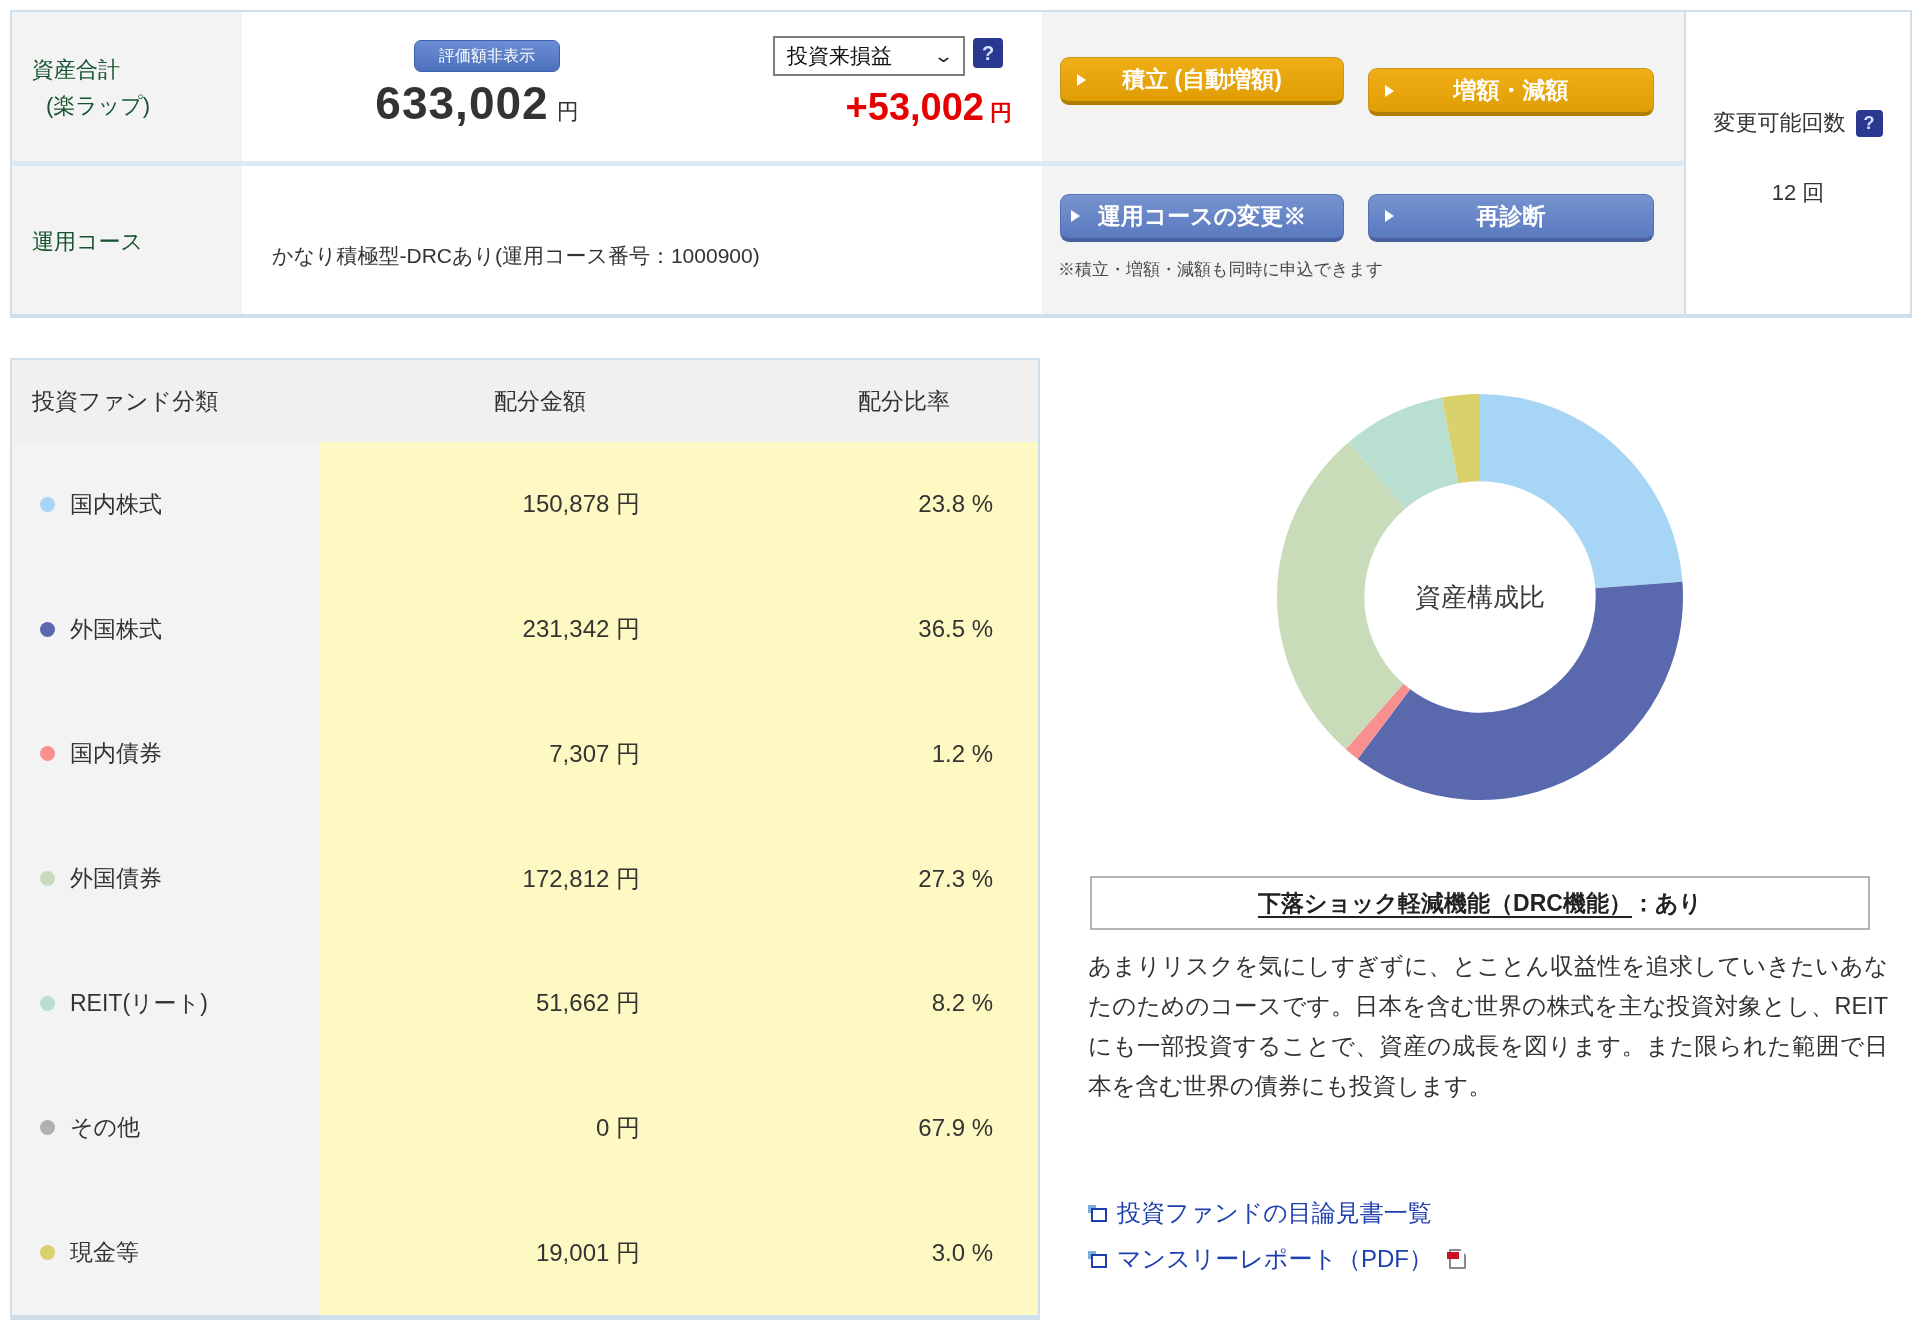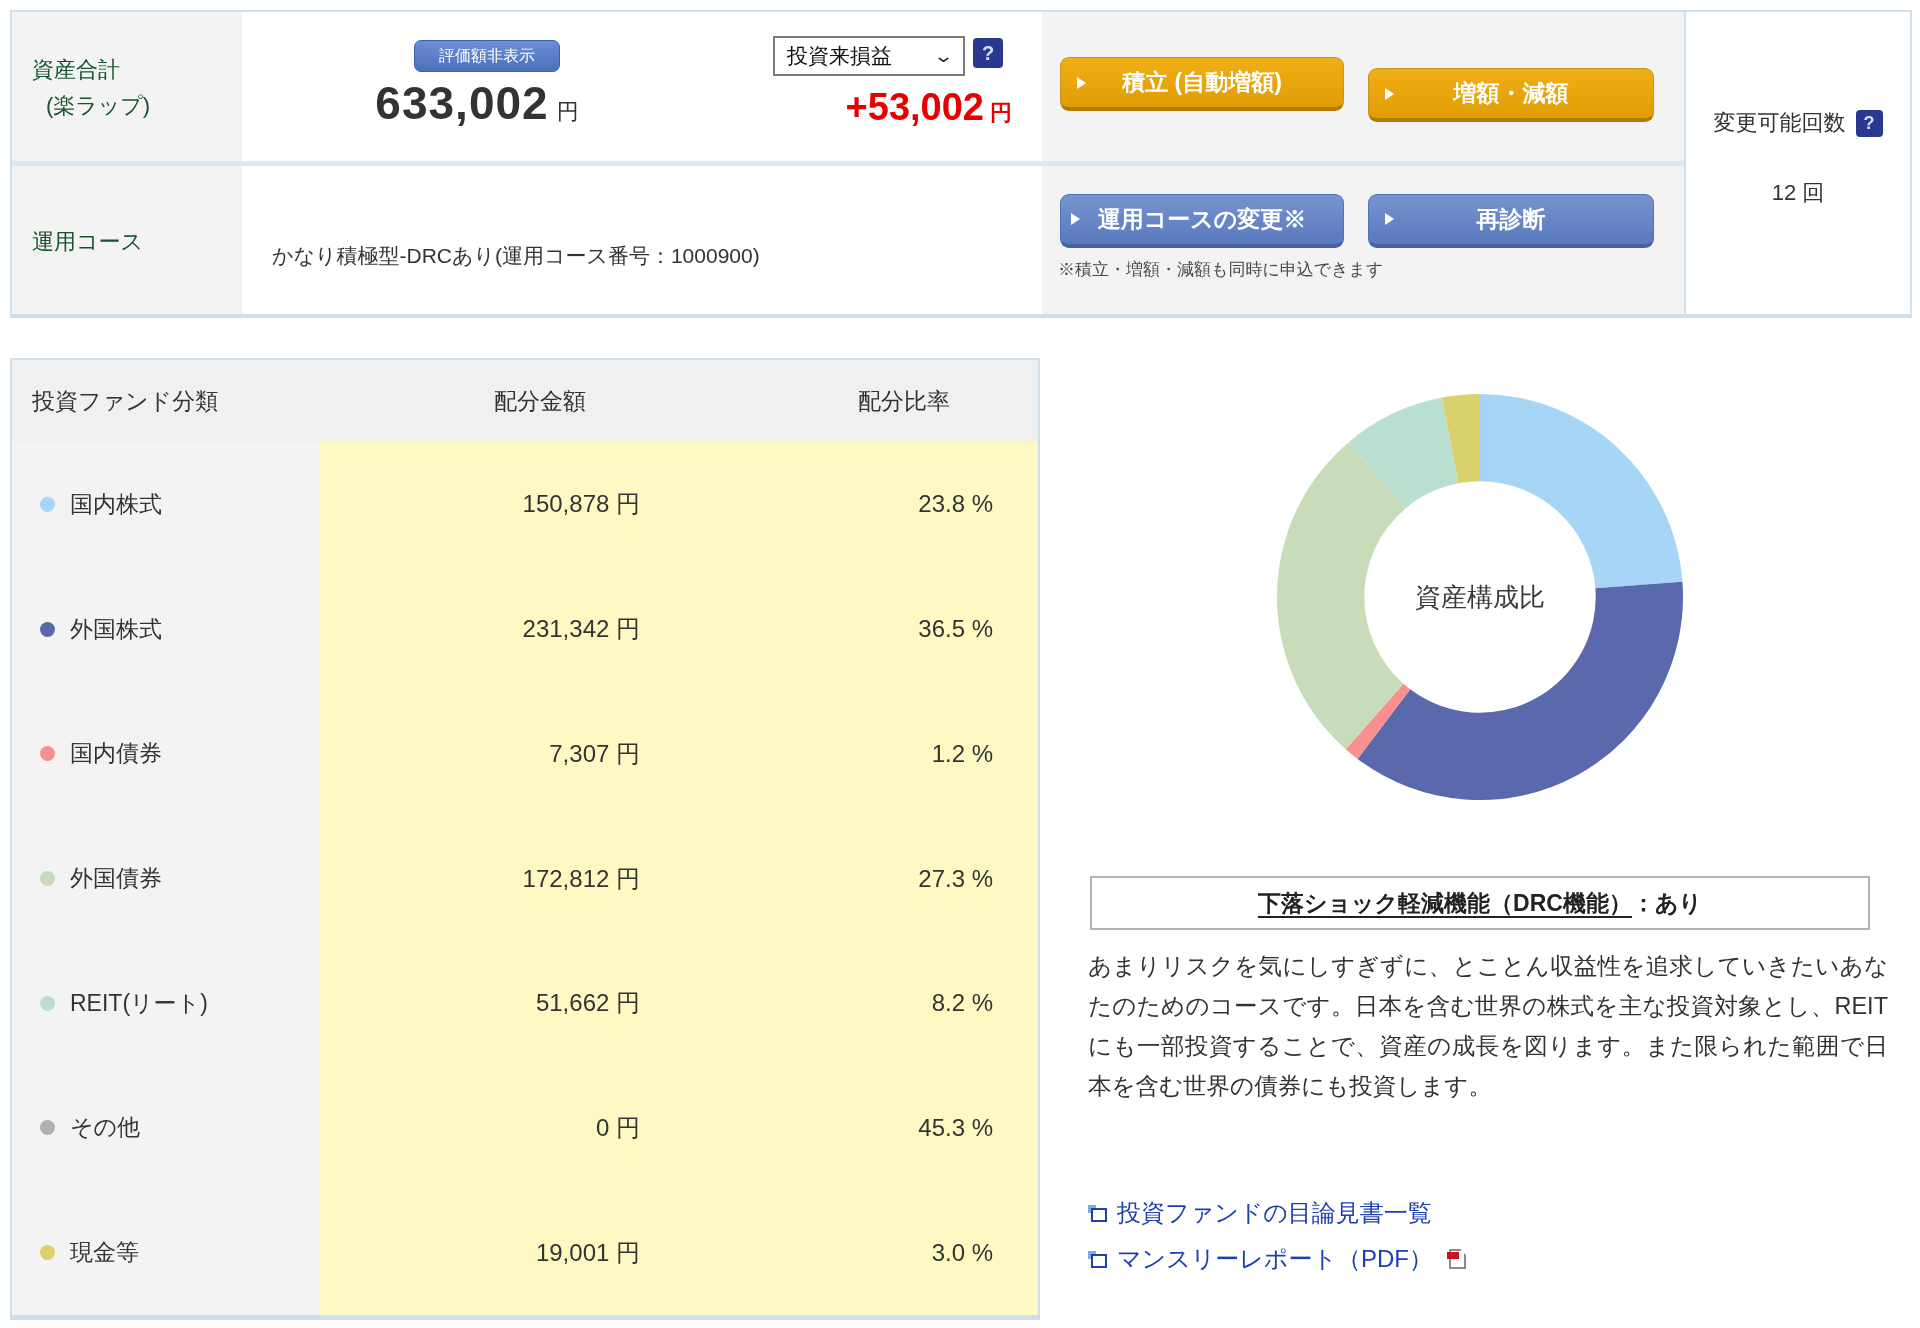--- a/index.html
+++ b/index.html
@@ -31,21 +31,21 @@
     padding:0 12px; font-size:21px; color:#111; cursor:pointer; }
   .select-box .chevron { margin-left:auto; font-size:18px; color:#222; transform:scaleX(1.4); }
   .help-icon { width:30px; height:30px; background:var(--help-navy); border-radius:4px;
     color:#cfe2ff; font-size:20px; font-weight:bold; display:flex; align-items:center;
     justify-content:center; cursor:pointer; }
   .help-row1 { position:absolute; left:731px; top:10px; }
   .profit { position:absolute; left:520px; top:58px; width:250px; text-align:right;
     font-size:38px; font-weight:bold; color:var(--red); }
   .profit .unit { font-size:22px; margin-left:6px; }
 
-  .big-btn { position:absolute; height:54px; border-radius:9px; color:#fff; font-size:23px;
+  .big-btn { position:absolute; height:48px; border-radius:9px; color:#fff; font-size:23px;
     font-weight:bold; font-family:inherit; cursor:pointer; text-align:center; }
   .big-btn .arr { position:absolute; left:16px; top:50%; transform:translateY(-50%);
     width:0; height:0; border-left:9px solid #fff; border-top:6px solid transparent;
     border-bottom:6px solid transparent; }
   .gold { background:linear-gradient(#f0ae17,#e09d04); border:1px solid #c8951c;
     border-bottom:4px solid #b07d00; }
   .blue { background:linear-gradient(#7793cf,#5a7abf); border:1px solid #5272b4;
     border-bottom:4px solid #47629e; }
   .btn-1 { left:18px; top:45px; width:284px; }
   .btn-2 { left:326px; top:56px; width:286px; }
@@ -223,21 +223,21 @@
         </div>
       <div class="col-amount">51,662 円</div>
       <div class="col-ratio">8.2 %</div>
     </div>
     <div class="alloc-row">
       <div class="col-label">
           <span class="dot" style="background: rgb(176, 176, 176);"></span>
           <span>その他</span>
         </div>
       <div class="col-amount">0 円</div>
-      <div class="col-ratio">45.3 %</div>
+      <div class="col-ratio">67.9 %</div>
     </div>
     <div class="alloc-row">
       <div class="col-label">
           <span class="dot" style="background: rgb(217, 210, 108);"></span>
           <span>現金等</span>
         </div>
       <div class="col-amount">19,001 円</div>
       <div class="col-ratio">3.0 %</div>
     </div>
   </div>

